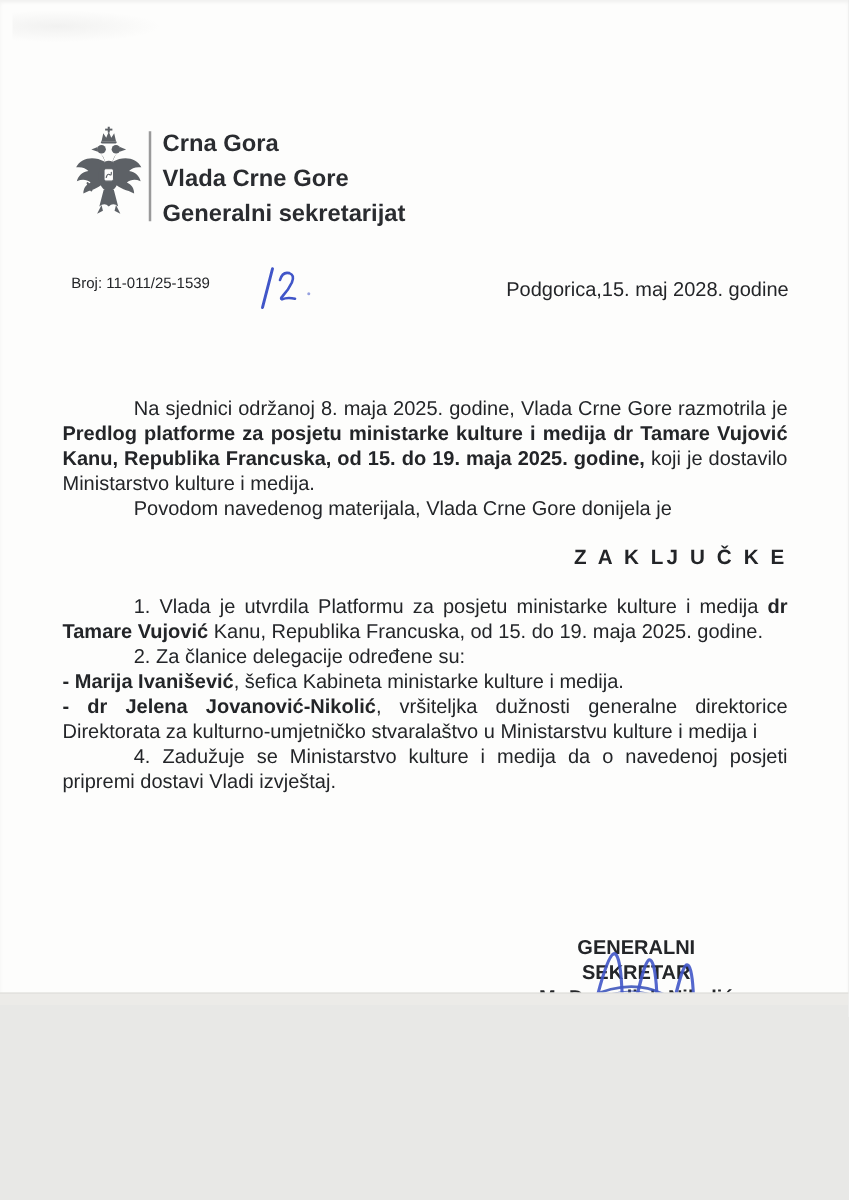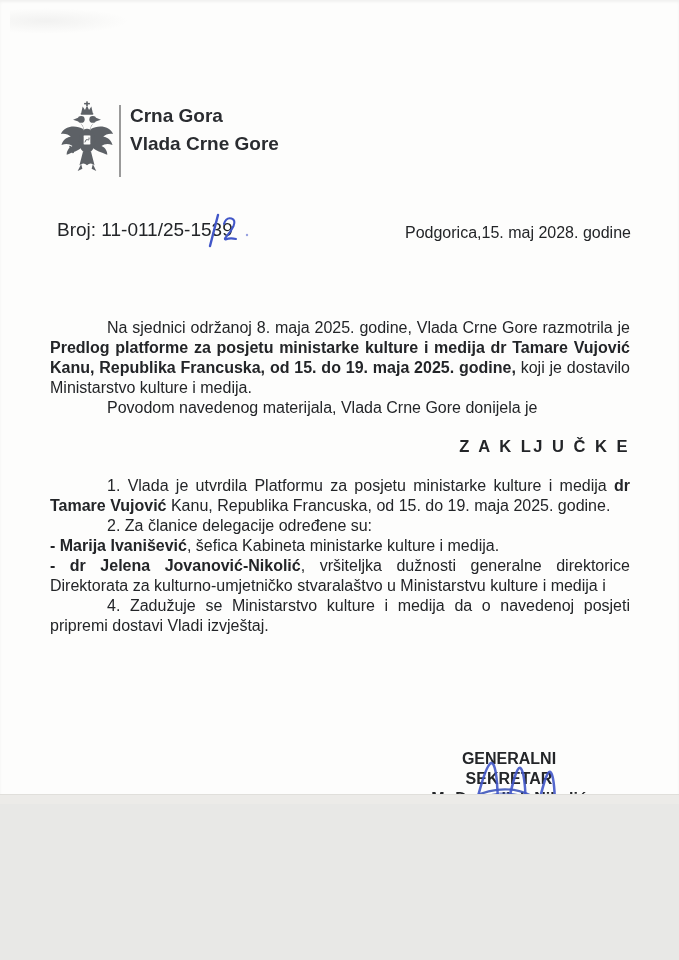--- a/index.html
+++ b/index.html
@@ -7,21 +7,21 @@
     position:relative;width:679px;height:804px;margin:0 auto;
     background:#fdfdfc;overflow:hidden;
     font-family:"Liberation Sans",sans-serif;color:#232528;
     box-shadow:inset 0 2px 3px rgba(0,0,0,.05);
   }
   
   .emblem{position:absolute;left:58px;top:98px;width:58px;height:88px;color:#5d6166;}
   .lh-divider{position:absolute;left:119px;top:105px;width:2px;height:72px;background:#9a9a9a;}
   .org{position:absolute;left:130px;top:102px;font-weight:bold;font-size:19px;line-height:28px;color:#2a2c30;}
   
-  .broj{position:absolute;left:57px;top:219px;font-size:19px;}
+  .broj{position:absolute;left:57px;top:219px;font-size:12px;}
   .hand-suffix{position:absolute;left:203px;top:208px;width:52px;height:44px;}
   .hand-suffix .sr{position:absolute;width:1px;height:1px;overflow:hidden;clip:rect(0 0 0 0);white-space:nowrap;}
   .date{position:absolute;left:405px;top:224px;font-size:16px;}
   
   .bodytext{position:absolute;left:50px;top:318px;width:580px;font-size:16px;line-height:20px;text-align:justify;}
   .bodytext p{margin:0;}
   .ind{text-indent:57px;}
   b{font-weight:bold;}
   .heading{margin:18px 0 20px 0 !important;text-align:right;font-weight:bold;font-size:16.5px;letter-spacing:2.5px;text-indent:0;}
   
@@ -71,20 +71,21 @@
 
     <rect x="43.5" y="58" width="13" height="17" rx="2.5" fill="#fdfdfc" stroke="currentColor" stroke-width="1.4"></rect>
     <path d="M46.5 70 Q48 64 51 66 Q54 68 53.5 63" fill="none" stroke="currentColor" stroke-width="1.6" stroke-linecap="round"></path>
   </svg>
 
   <div class="lh-divider"></div>
 
   <div class="org">
     <div>Crna Gora</div>
     <div>Vlada Crne Gore</div>
+    <div>Generalni sekretarijat</div>
   </div>
 
   <div class="broj">Broj: 11-011/25-1539</div>
 
   <div class="hand-suffix">
     <span class="sr">/2</span>
     <svg viewBox="0 0 52 44" width="52" height="44" aria-hidden="true">
       <g stroke="#4156c8" fill="none" stroke-linecap="round">
         <path d="M15 7 L7 38" stroke-width="2.4"></path>
         <path d="M21 16 Q23 9 28.5 10.5 Q33 12 30.5 18 Q28 23.5 23 29 Q21 31 22.5 31.5 Q27 29.5 33 31" stroke-width="2.1"></path>

